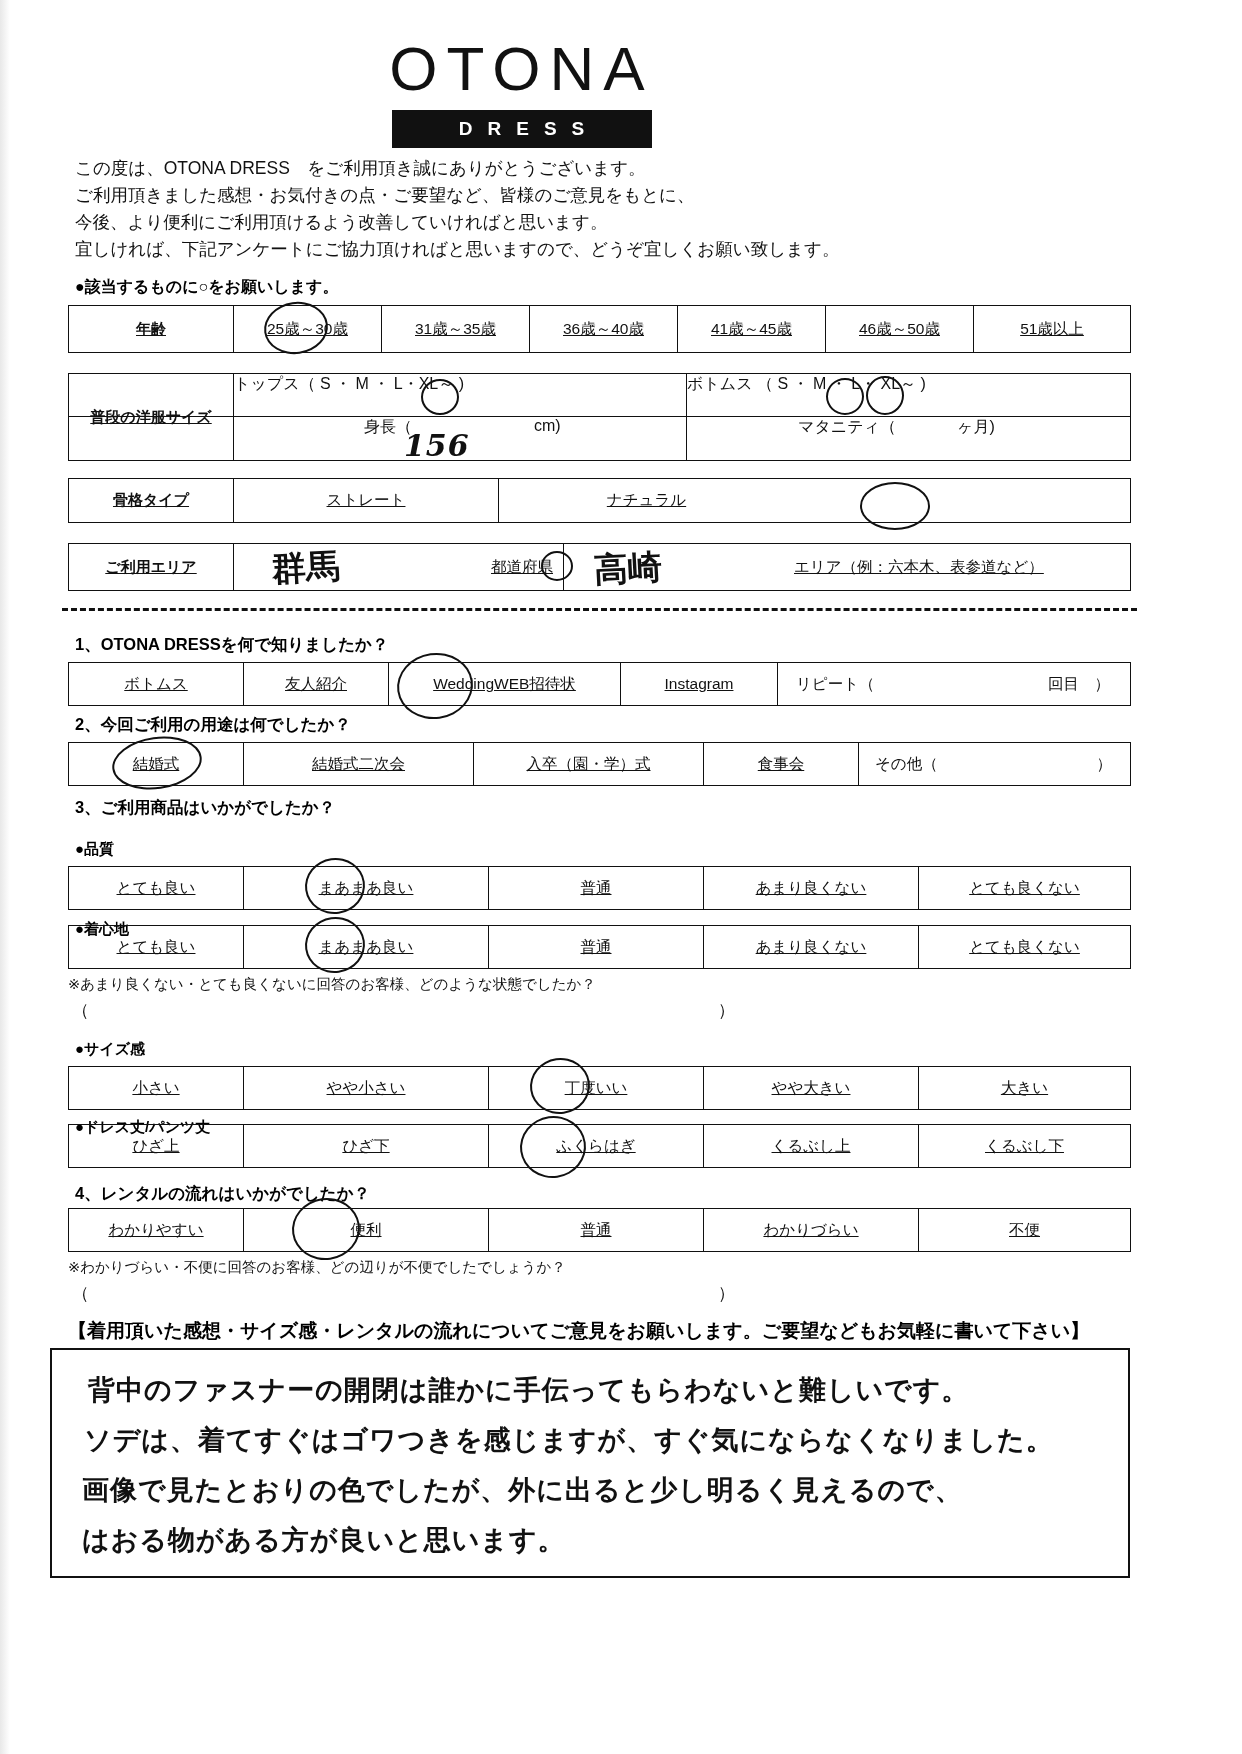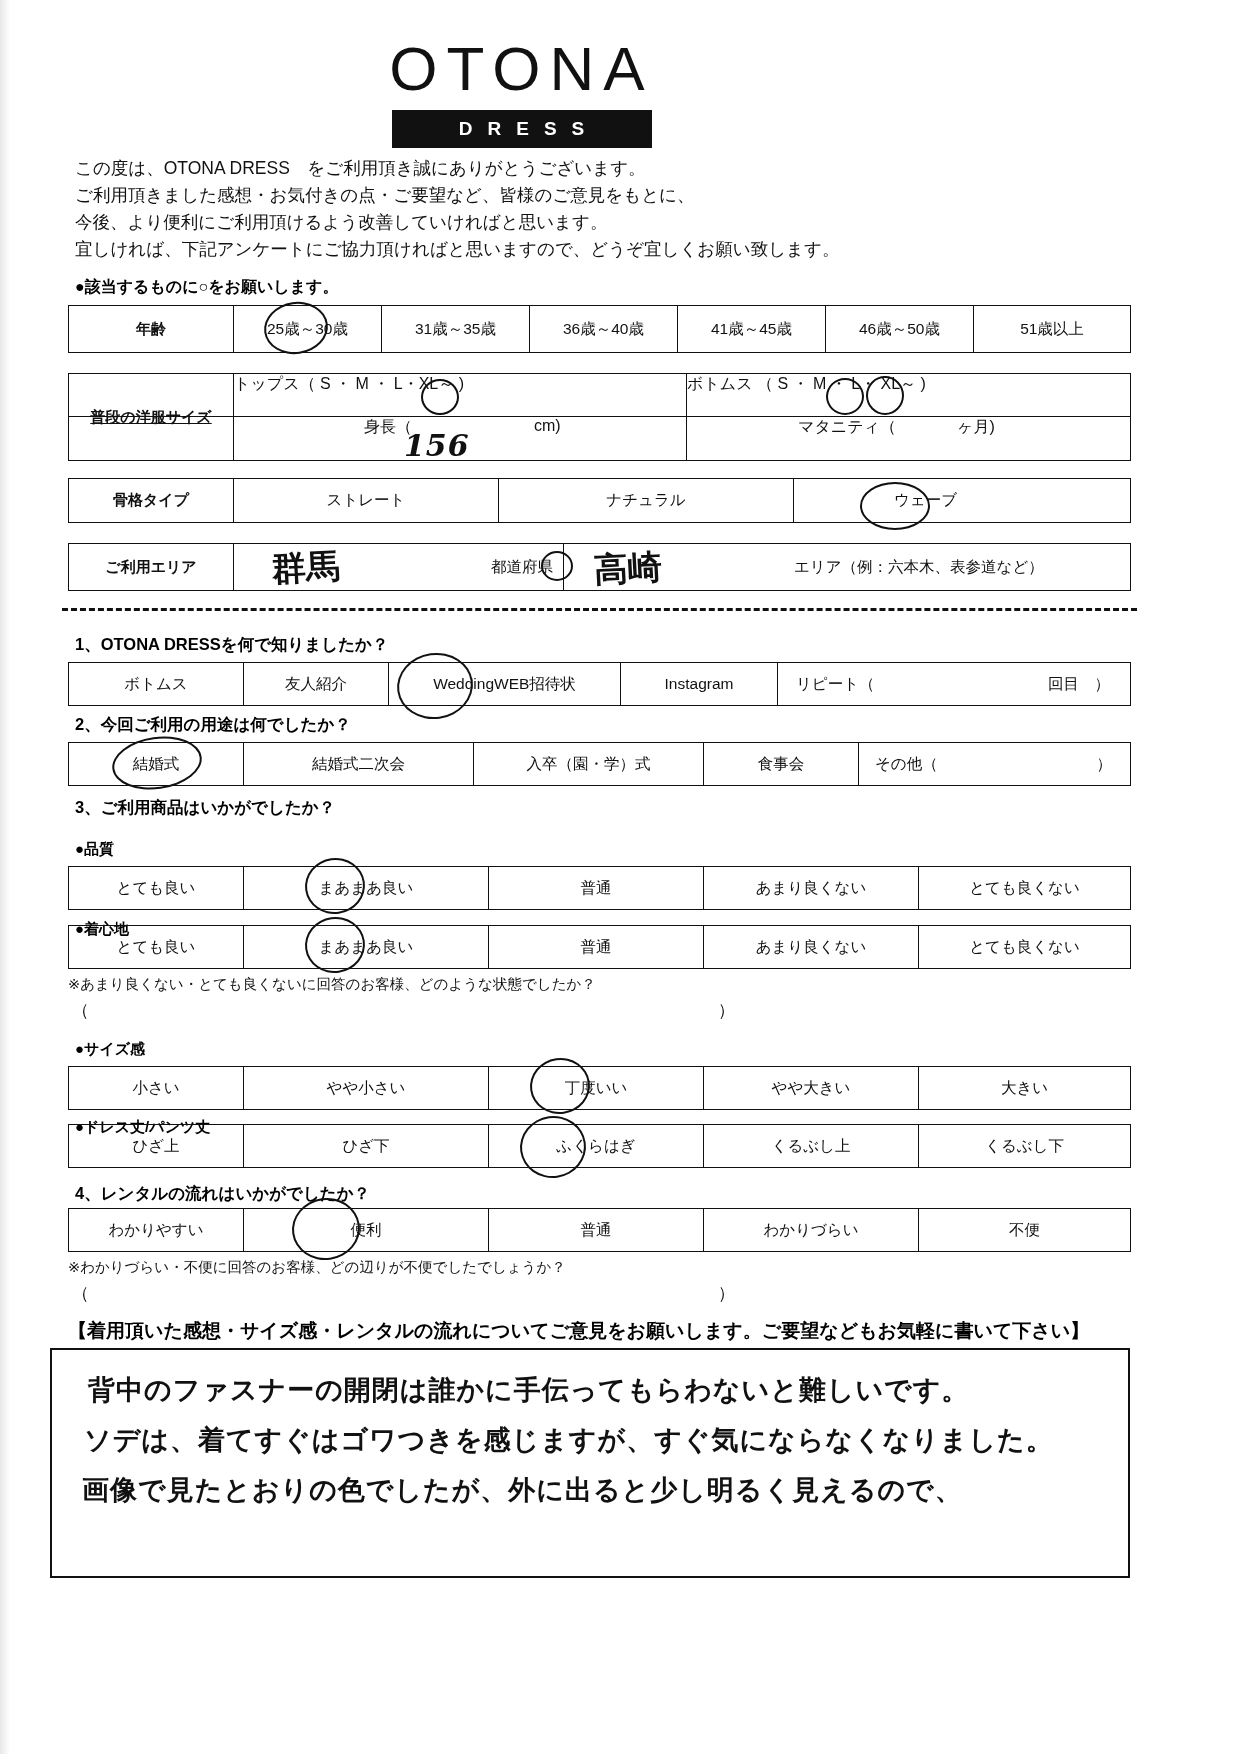--- a/index.html
+++ b/index.html
@@ -27,21 +27,21 @@
   .intro{position:absolute;left:75px;top:155px;width:1000px;font-size:17.5px;line-height:27px;color:#111;}
   .intro div{white-space:nowrap;}
 
   .bullet-head{position:absolute;font-size:16px;font-weight:700;color:#000;white-space:nowrap;}
   .qhead{position:absolute;font-size:16.5px;font-weight:700;color:#000;white-space:nowrap;}
   .subhead{position:absolute;font-size:15px;font-weight:700;color:#000;white-space:nowrap;}
   .note{position:absolute;font-size:14.5px;color:#111;white-space:nowrap;}
   .paren{position:absolute;font-size:17px;color:#111;}
 
   
-  .tbl{position:absolute;border:1.6px solid #111;box-sizing:border-box;display:flex;}
+  .tbl{position:absolute;border:1.6px solid #111;box-sizing:border-box;display:flex;text-decoration:underline;}
   .tbl .cell{
     border-right:1.4px solid #111;box-sizing:border-box;
     display:flex;align-items:center;justify-content:center;
     font-size:15.5px;color:#111;position:relative;text-align:center;
   }
   .tbl .cell:last-child{border-right:none;}
   .tbl .cell.lbl{font-weight:700;font-size:15px;}
   .rowstack{position:absolute;border:1.6px solid #111;box-sizing:border-box;}
   .rowstack .rw{display:flex;box-sizing:border-box;}
   .rowstack .rw.top{border-bottom:1.4px solid #111;}
@@ -127,21 +127,20 @@
 
   <div class="circ" style="left:826px;top:378px;width:34px;height:33px;"></div>
   <div class="circ" style="left:866px;top:376px;width:34px;height:35px;"></div>
 
   <div class="hw hw-val" style="left:404px;top:428px;">156</div>
 
   <div class="tbl" style="left:68px;top:478px;width:1063px;height:45px;">
     <div class="cell lbl" style="width:165px;">骨格タイプ</div>
     <div class="cell" style="width:265px;">ストレート</div>
     <div class="cell" style="width:295px;">ナチュラル</div>
-    <div class="cell" style="flex:1;justify-content:flex-start;padding-left:100px;">ウェーブ</div>
   </div>
   <div class="circ" style="left:860px;top:482px;width:66px;height:44px;"></div>
 
   <div class="tbl" style="left:68px;top:543px;width:1063px;height:48px;">
     <div class="cell lbl" style="width:165px;">ご利用エリア</div>
     <div class="cell" style="width:330px;justify-content:flex-end;padding-right:10px;">都道府県</div>
     <div class="cell" style="flex:1;justify-content:flex-start;padding-left:230px;">エリア（例：六本木、表参道など）</div>
   </div>
   <div class="hw-jp" style="left:272px;top:545px;">群馬</div>
   <div class="hw-jp" style="left:594px;top:546px;">高崎</div>
@@ -233,15 +232,16 @@
 
   <div class="note" style="left:68px;top:1258px;">※わかりづらい・不便に回答のお客様、どの辺りが不便でしたでしょうか？</div>
   <div class="paren" style="left:72px;top:1282px;">（</div>
   <div class="paren" style="left:718px;top:1282px;">）</div>
 
   <div class="bracket-head" style="left:68px;top:1318px;">【着用頂いた感想・サイズ感・レンタルの流れについてご意見をお願いします。ご要望などもお気軽に書いて下さい】</div>
   <div class="commentbox" style="left:50px;top:1348px;width:1080px;height:230px;">
     <div class="comment-line" style="left:36px;top:22px;">背中のファスナーの開閉は誰かに手伝ってもらわないと難しいです。</div>
     <div class="comment-line" style="left:32px;top:72px;">ソデは、着てすぐはゴワつきを感じますが、すぐ気にならなくなりました。</div>
     <div class="comment-line" style="left:30px;top:122px;">画像で見たとおりの色でしたが、外に出ると少し明るく見えるので、</div>
+    <div class="comment-line" style="left:30px;top:172px;">はおる物がある方が良いと思います。</div>
   </div>
 
 </div>
 
 </body></html>

